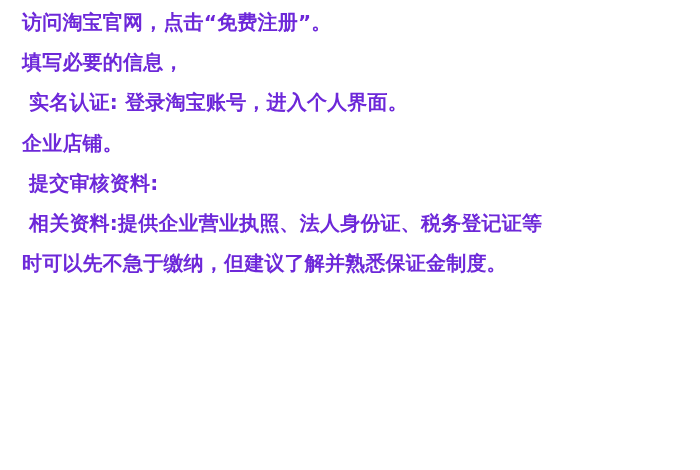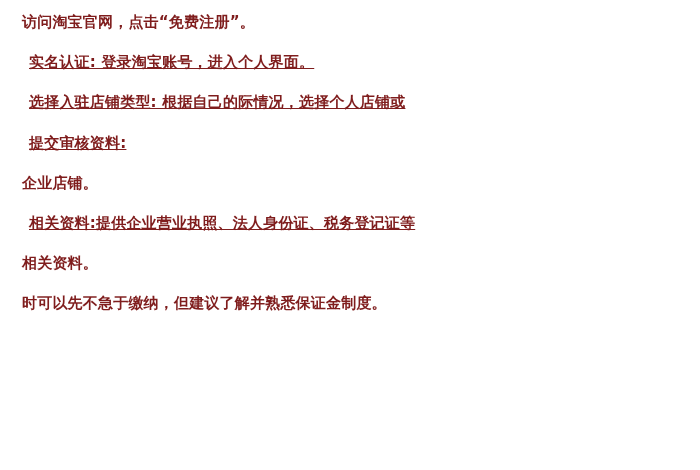--- a/index.html
+++ b/index.html
@@ -21,38 +21,36 @@
     padding: 0 22px;
   }
   .lines {
     display: block;
     padding-top: 2px;
   }
   .line {
     display: block;
     font-family: "DejaVu Sans", sans-serif;
     font-weight: bold;
-    font-size: 15px;
+    font-size: 20px;
     line-height: 40.2px;
-    color: #7f1d1d;
+    color: #6d28d9;
     white-space: pre;
     letter-spacing: 0.2px;
   }
   .indent-sm {
     padding-left: 7px;
-    text-decoration: underline;
   }
 </style>
 </head>
 <body>
 
 <div class="page">
   <div class="lines">
     <span class="line">访问淘宝官网，点击“免费注册”。</span>
+    <span class="line">填写必要的信息，</span>
     <span class="line indent-sm">实名认证: 登录淘宝账号，进入个人界面。</span>
-    <span class="line indent-sm">选择入驻店铺类型: 根据自己的际情况，选择个人店铺或</span>
+    <span class="line">企业店铺。</span>
     <span class="line indent-sm">提交审核资料:</span>
-    <span class="line">企业店铺。</span>
     <span class="line indent-sm">相关资料:提供企业营业执照、法人身份证、税务登记证等</span>
-    <span class="line">相关资料。</span>
     <span class="line">时可以先不急于缴纳，但建议了解并熟悉保证金制度。</span>
   </div>
 </div>
 
 </body></html>

